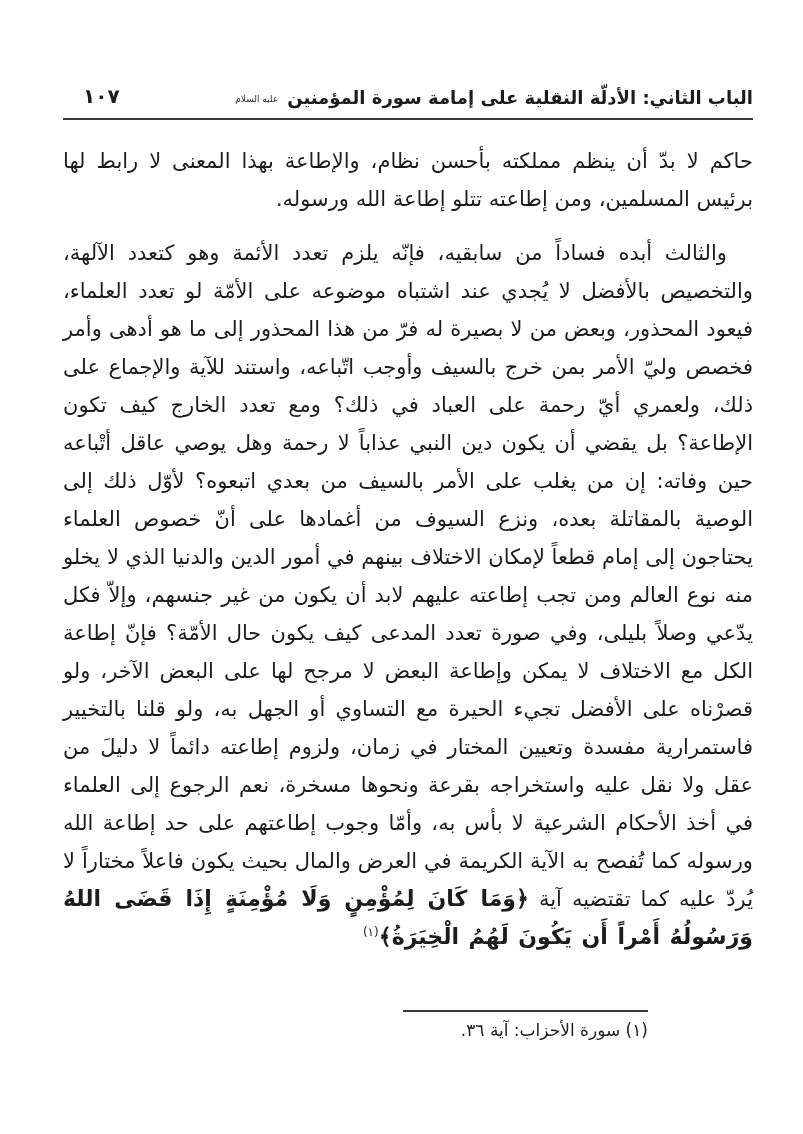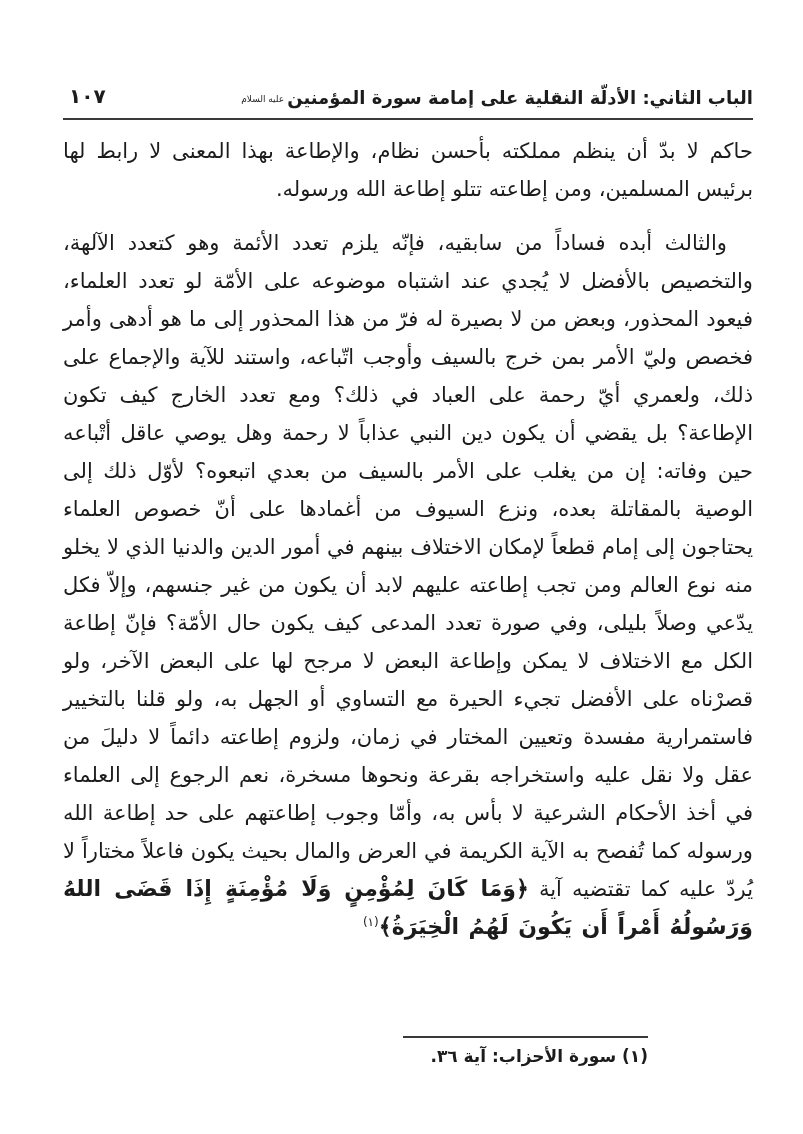--- a/index.html
+++ b/index.html
@@ -36,37 +36,38 @@
     white-space: nowrap;
   }
   .honorific {
     display: inline-block;
     width: 30px;
     font-size: 9px;
     font-weight: normal;
     line-height: 9px;
     text-align: right;
     vertical-align: middle;
-    margin-right: 3px;
+    margin-right: 9px;
     color: #2a2a2a;
   }
   .page-number {
     font-size: 20px;
     font-weight: bold;
     padding-left: 6px;
+    margin-left: 14px;
   }
   .header-rule {
     margin-top: 10px;
     height: 2px;
     background: #3a3a3a;
     width: 100%;
   }
   
   .page-body {
-    margin-top: 12px;
+    margin-top: 22px;
     font-size: 21px;
     line-height: 38px;
     text-align: justify;
     text-justify: inter-word;
   }
   .para {
     margin: 0;
   }
   .para.indent {
     margin-top: 16px;
@@ -78,24 +79,23 @@
     word-spacing: 2px;
   }
   .fn-ref {
     font-size: 12px;
     line-height: 0;
     vertical-align: super;
   }
   
   .footnote-area {
     position: absolute;
-    top: 1036px;
+    top: 1010px;
     right: 155px;
     width: 245px;
-    font-weight: bold;
   }
   .footnote-rule {
     height: 2px;
     background: #3a3a3a;
     width: 100%;
   }
   .footnote-text {
     margin-top: 8px;
     font-size: 17px;
     text-align: right;

